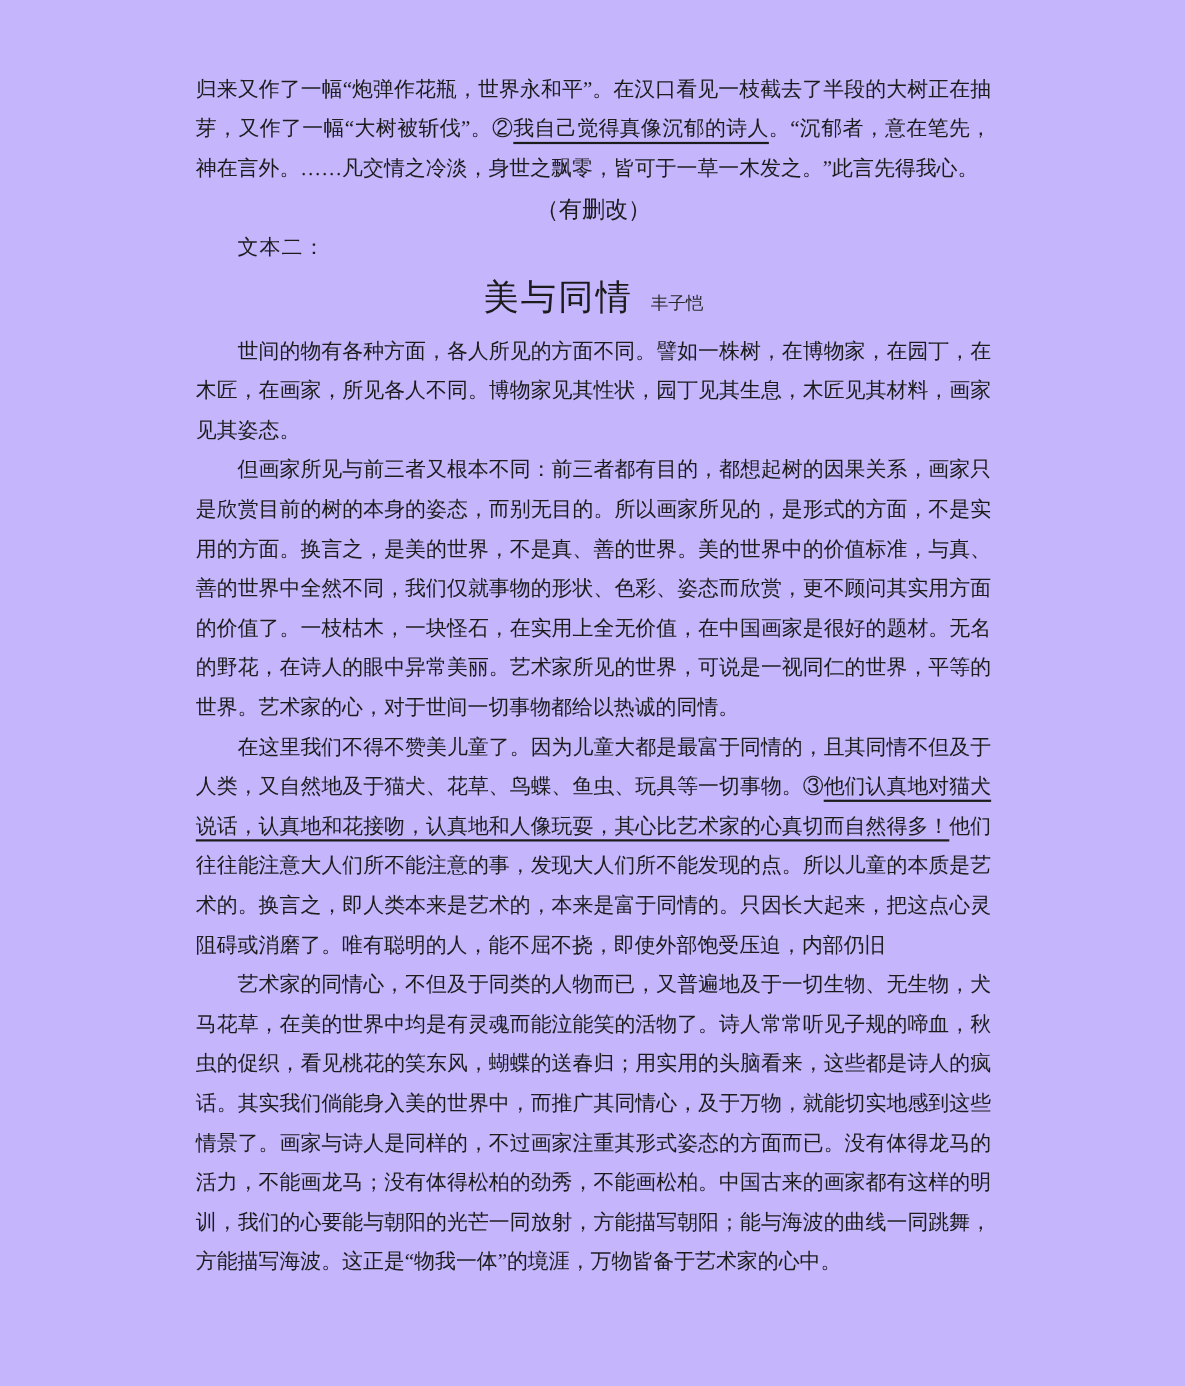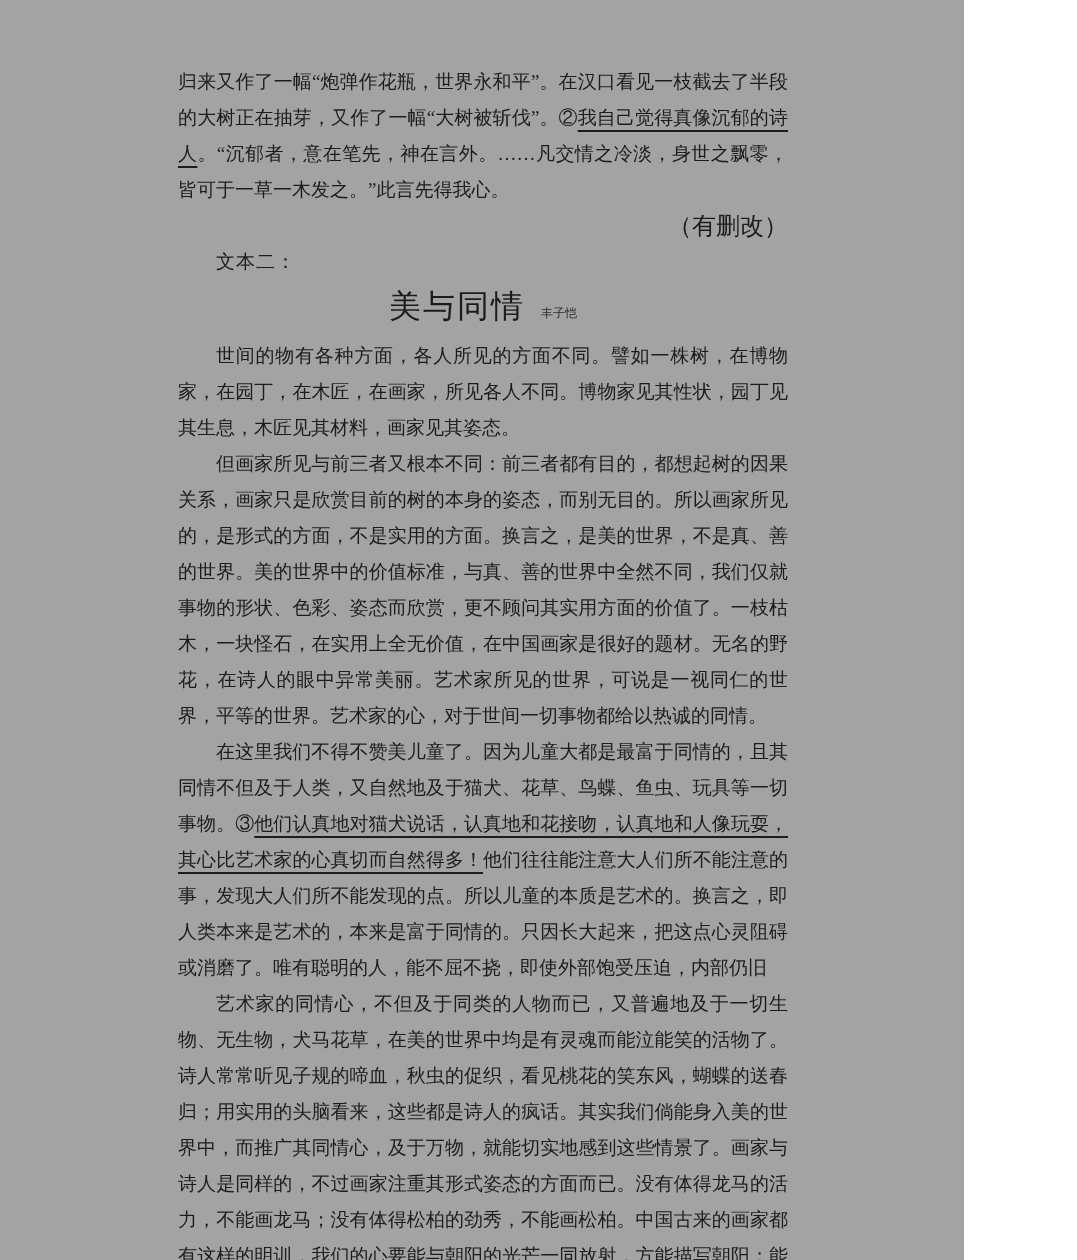--- a/index.html
+++ b/index.html
@@ -8,37 +8,37 @@
     background: #ffffff;
   }
   body {
     width: 1077px;
     height: 1260px;
     font-family: "Liberation Serif", "DejaVu Serif", serif;
     color: #1c1c1c;
   }
   .sheet {
     box-sizing: border-box;
-    width: 964px;
+    width: 1077px;
     height: 1260px;
     padding: 64px 176px 0 178px;
     overflow: hidden;
-    background: #a3a3a3;
+    background: #c4b5fd;
   }
   .txt {
     font-size: 19px;
     line-height: 36px;
     text-align: justify;
     text-justify: inter-ideograph;
   }
   p { margin: 0; }
   .indent { text-indent: 2em; }
   .attribution {
-    text-align: right;
-    font-size: 24px;
+    text-align: center;
+    font-size: 21px;
     line-height: 36px;
   }
   .section-label {
     font-family: "Liberation Sans", "DejaVu Sans", sans-serif;
     font-weight: normal;
     font-size: 19px;
     line-height: 36px;
     text-indent: 2em;
     letter-spacing: 1px;
   }
@@ -47,21 +47,21 @@
     margin: 5px 0 4px 0;
     line-height: 42px;
     white-space: nowrap;
   }
   .article-title {
     font-size: 32px;
     letter-spacing: 2px;
     font-family: Liberation Serif, serif;
   }
   .article-author {
-    font-size: 12px;
+    font-size: 16px;
     margin-left: 16px;
     color: #2a2a2a;
   }
   .u {
     text-decoration: underline;
     text-underline-offset: 6px;
     text-decoration-thickness: 1.5px;
   }
 </style>
 </head>

